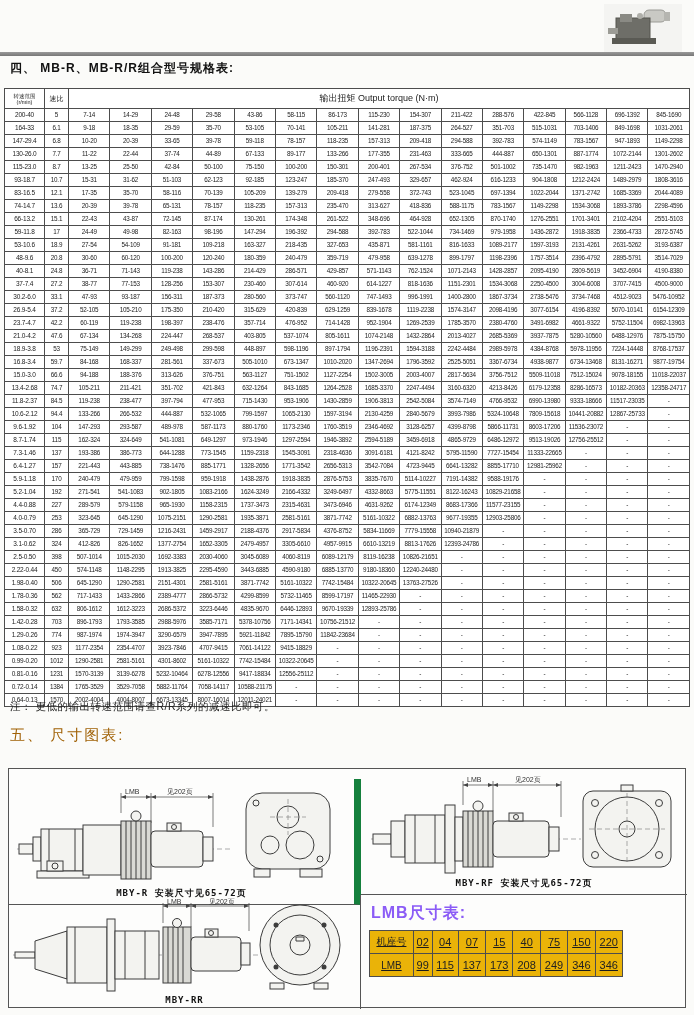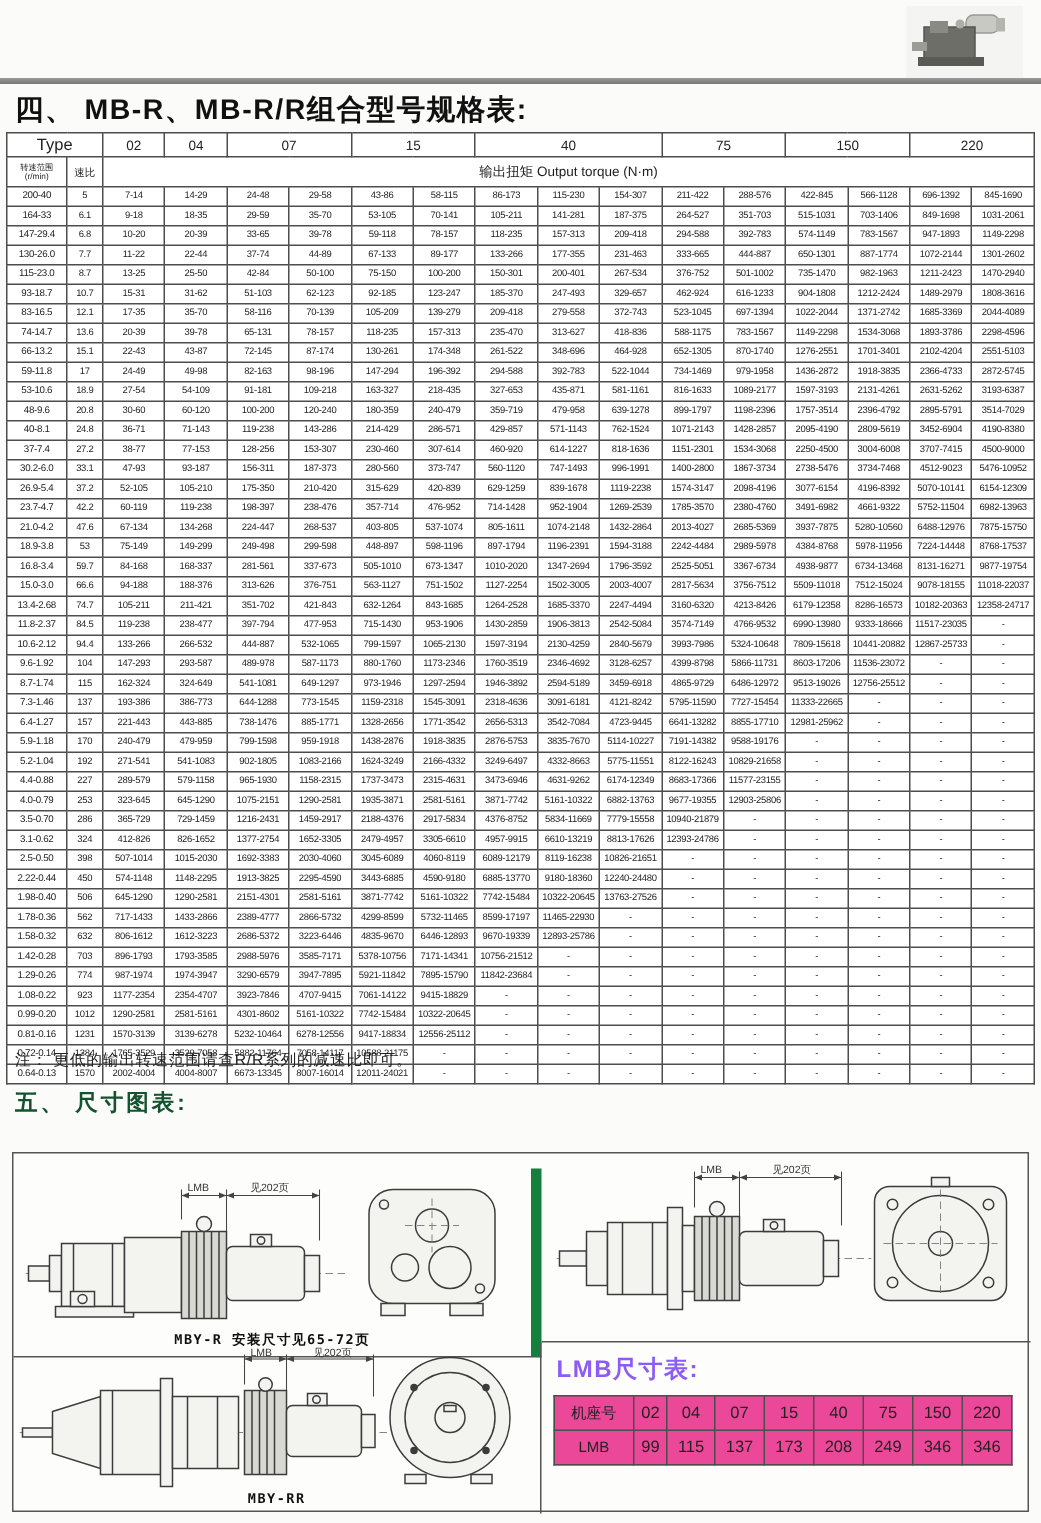--- a/index.html
+++ b/index.html
@@ -3,53 +3,53 @@
 <meta charset="utf-8">
 <style>
   * { margin:0; padding:0; box-sizing:border-box; }
   html,body { width:694px; height:1015px; background:#fbfbf9; color:#1c1c1c;
     font-family:"Liberation Sans","DejaVu Sans",sans-serif; position:relative; overflow:hidden; }
 
   .photo { position:absolute; top:4px; right:12px; width:78px; height:48px; }
   .toprule { position:absolute; top:52px; left:0; width:694px; height:4px;
     background:linear-gradient(#9a9a9a,#787878); }
 
-  .title { position:absolute; top:60px; left:10px; font-size:19px; font-weight:bold;
+  .title { position:absolute; top:60px; left:10px; font-size:12px; font-weight:bold;
     letter-spacing:1px; color:#111; }
 
   table.spec { position:absolute; top:88px; left:4px; width:686px;
     border-collapse:collapse; table-layout:fixed; background:#fff; }
   table.spec th, table.spec td { border:1px solid #4d4d4d; text-align:center;
     vertical-align:middle; overflow:hidden; white-space:nowrap; padding:0; }
   table.spec thead th { font-weight:normal; }
   .row-type th { height:16px; font-size:9px; color:#222; }
   .row-type th.c-type { font-size:11px; }
   .row-pow th { height:16px; font-size:8px; }
   .row-pow th.c-pow { font-size:7.5px; }
   .row-tq th { height:20px; font-size:9px; }
   .row-tq th.c-speed { font-size:5.5px; white-space:normal; line-height:6px; }
   .row-tq th.c-ratio { font-size:7px; }
   table.spec tbody td { height:12px; font-size:6.3px; line-height:12px; letter-spacing:-0.2px; color:#222; }
   table.spec tbody td.speed { font-size:6.5px; }
 
   .note1 { position:absolute; top:700px; left:10px; font-size:10.5px; color:#222; letter-spacing:0.5px; }
-  .title2 { position:absolute; top:726px; left:10px; font-size:15px; font-weight:bold; letter-spacing:2px; color:#14532d; }
+  .title2 { position:absolute; top:726px; left:10px; font-size:15px; font-weight:normal; letter-spacing:2px; color:#a16207; }
 
   .dimbox { position:absolute; top:768px; left:8px; width:678px; height:240px; border:1px solid #555; background:#fdfdfc; }
   .quad { position:absolute; }
   .q-tl { top:10px; left:0; width:352px; height:126px; border-right:7px solid #15803d; border-bottom:1px solid #555; }
   .q-tr { top:0; left:352px; width:326px; height:126px; border-bottom:1px solid #555; }
   .q-bl { top:126px; left:0; width:352px; height:114px; border-right:1px solid #555; }
   .q-br { top:126px; left:352px; width:326px; height:114px; padding:6px 8px; }
 
   .caption { position:absolute; bottom:4px; width:100%; text-align:center;
     font-size:9px; font-weight:bold; letter-spacing:1px; color:#111; font-family:"DejaVu Sans Mono","Liberation Mono",monospace; }
 
   .lmb-title { font-size:16px; font-weight:bold; letter-spacing:1px; color:#8b5cf6; margin:2px 0 6px 2px; }
-  table.lmb { border-collapse:collapse; width:306px; background:#ec4899; }
+  table.lmb { border-collapse:collapse; width:254px; background:#eab308;text-decoration:underline; }
   table.lmb th, table.lmb td { border:1px solid #4d4d4d; text-align:center; font-weight:normal;
     height:23px; font-size:11px; color:#222; }
   table.lmb th.lab { font-size:10px; }
   .lmb-note { font-size:9.5px; color:#222; margin-top:6px; letter-spacing:0.5px; }
 
   svg .ln { stroke:#3c3c3c; stroke-width:1; fill:none; }
   svg .fl { stroke:#3c3c3c; stroke-width:1; fill:#f3f3f0; }
   svg .dk { stroke:#3c3c3c; stroke-width:1; fill:#d9d9d4; }
   svg .cl { stroke:#777; stroke-width:0.6; stroke-dasharray:5 3; fill:none; }
   svg .dim { stroke:#444; stroke-width:0.7; fill:none; }
@@ -86,31 +86,20 @@
       <col>
       <col>
       <col>
       <col>
       <col>
       <col>
       <col>
       <col>
   </colgroup>
   <thead>
-    <tr class="row-type">
-      <th colspan="2" class="c-type">Type</th>
-    <th colspan="1">02</th>
-        <th colspan="1">04</th>
-        <th colspan="2">07</th>
-        <th colspan="2">15</th>
-        <th colspan="3">40</th>
-        <th colspan="2">75</th>
-        <th colspan="2">150</th>
-        <th colspan="2">220</th>
-      </tr>
     <tr class="row-tq">
       <th class="c-speed">转速范围 (r/min)</th>
       <th class="c-ratio">速比</th>
       <th colspan="15">输出扭矩 Output torque (N·m)</th>
     </tr>
   </thead>
   <tbody>
       <tr>
         <td class="speed">200-40</td>
         <td>5</td>
@@ -1077,20 +1066,21 @@
       <circle class="ln" cx="50" cy="46" r="32"></circle>
       <circle class="ln" cx="50" cy="46" r="8"></circle>
       <line class="cl" x1="12" y1="46" x2="88" y2="46"></line>
         <line class="cl" x1="50" y1="10" x2="50" y2="82"></line>
       <circle class="ln" cx="18" cy="20" r="3.5"></circle>
         <circle class="ln" cx="82" cy="20" r="3.5"></circle>
       <circle class="ln" cx="18" cy="72" r="3.5"></circle>
         <circle class="ln" cx="82" cy="72" r="3.5"></circle>
       <rect class="fl" x="44" y="2" width="12" height="6"></rect>
     </svg>
+    <div class="caption">MBY-RF  安装尺寸见65-72页</div>
   </div>
 
   <div class="quad q-bl">
     <svg width="248" height="98" viewBox="0 0 248 98" style="position:absolute;left:4px;top:2px">
       <line class="dim" x1="150" y1="26" x2="150" y2="6"></line>
         <line class="dim" x1="178" y1="30" x2="178" y2="6"></line>
         <line class="dim" x1="236" y1="34" x2="236" y2="6"></line>
       <line class="dim" x1="150" y1="9" x2="178" y2="9"></line>
         <line class="dim" x1="178" y1="9" x2="236" y2="9"></line>
       <path d="M150 9 l5 -2 v4 z M178 9 l-5 -2 v4 z" fill="#444"></path>

